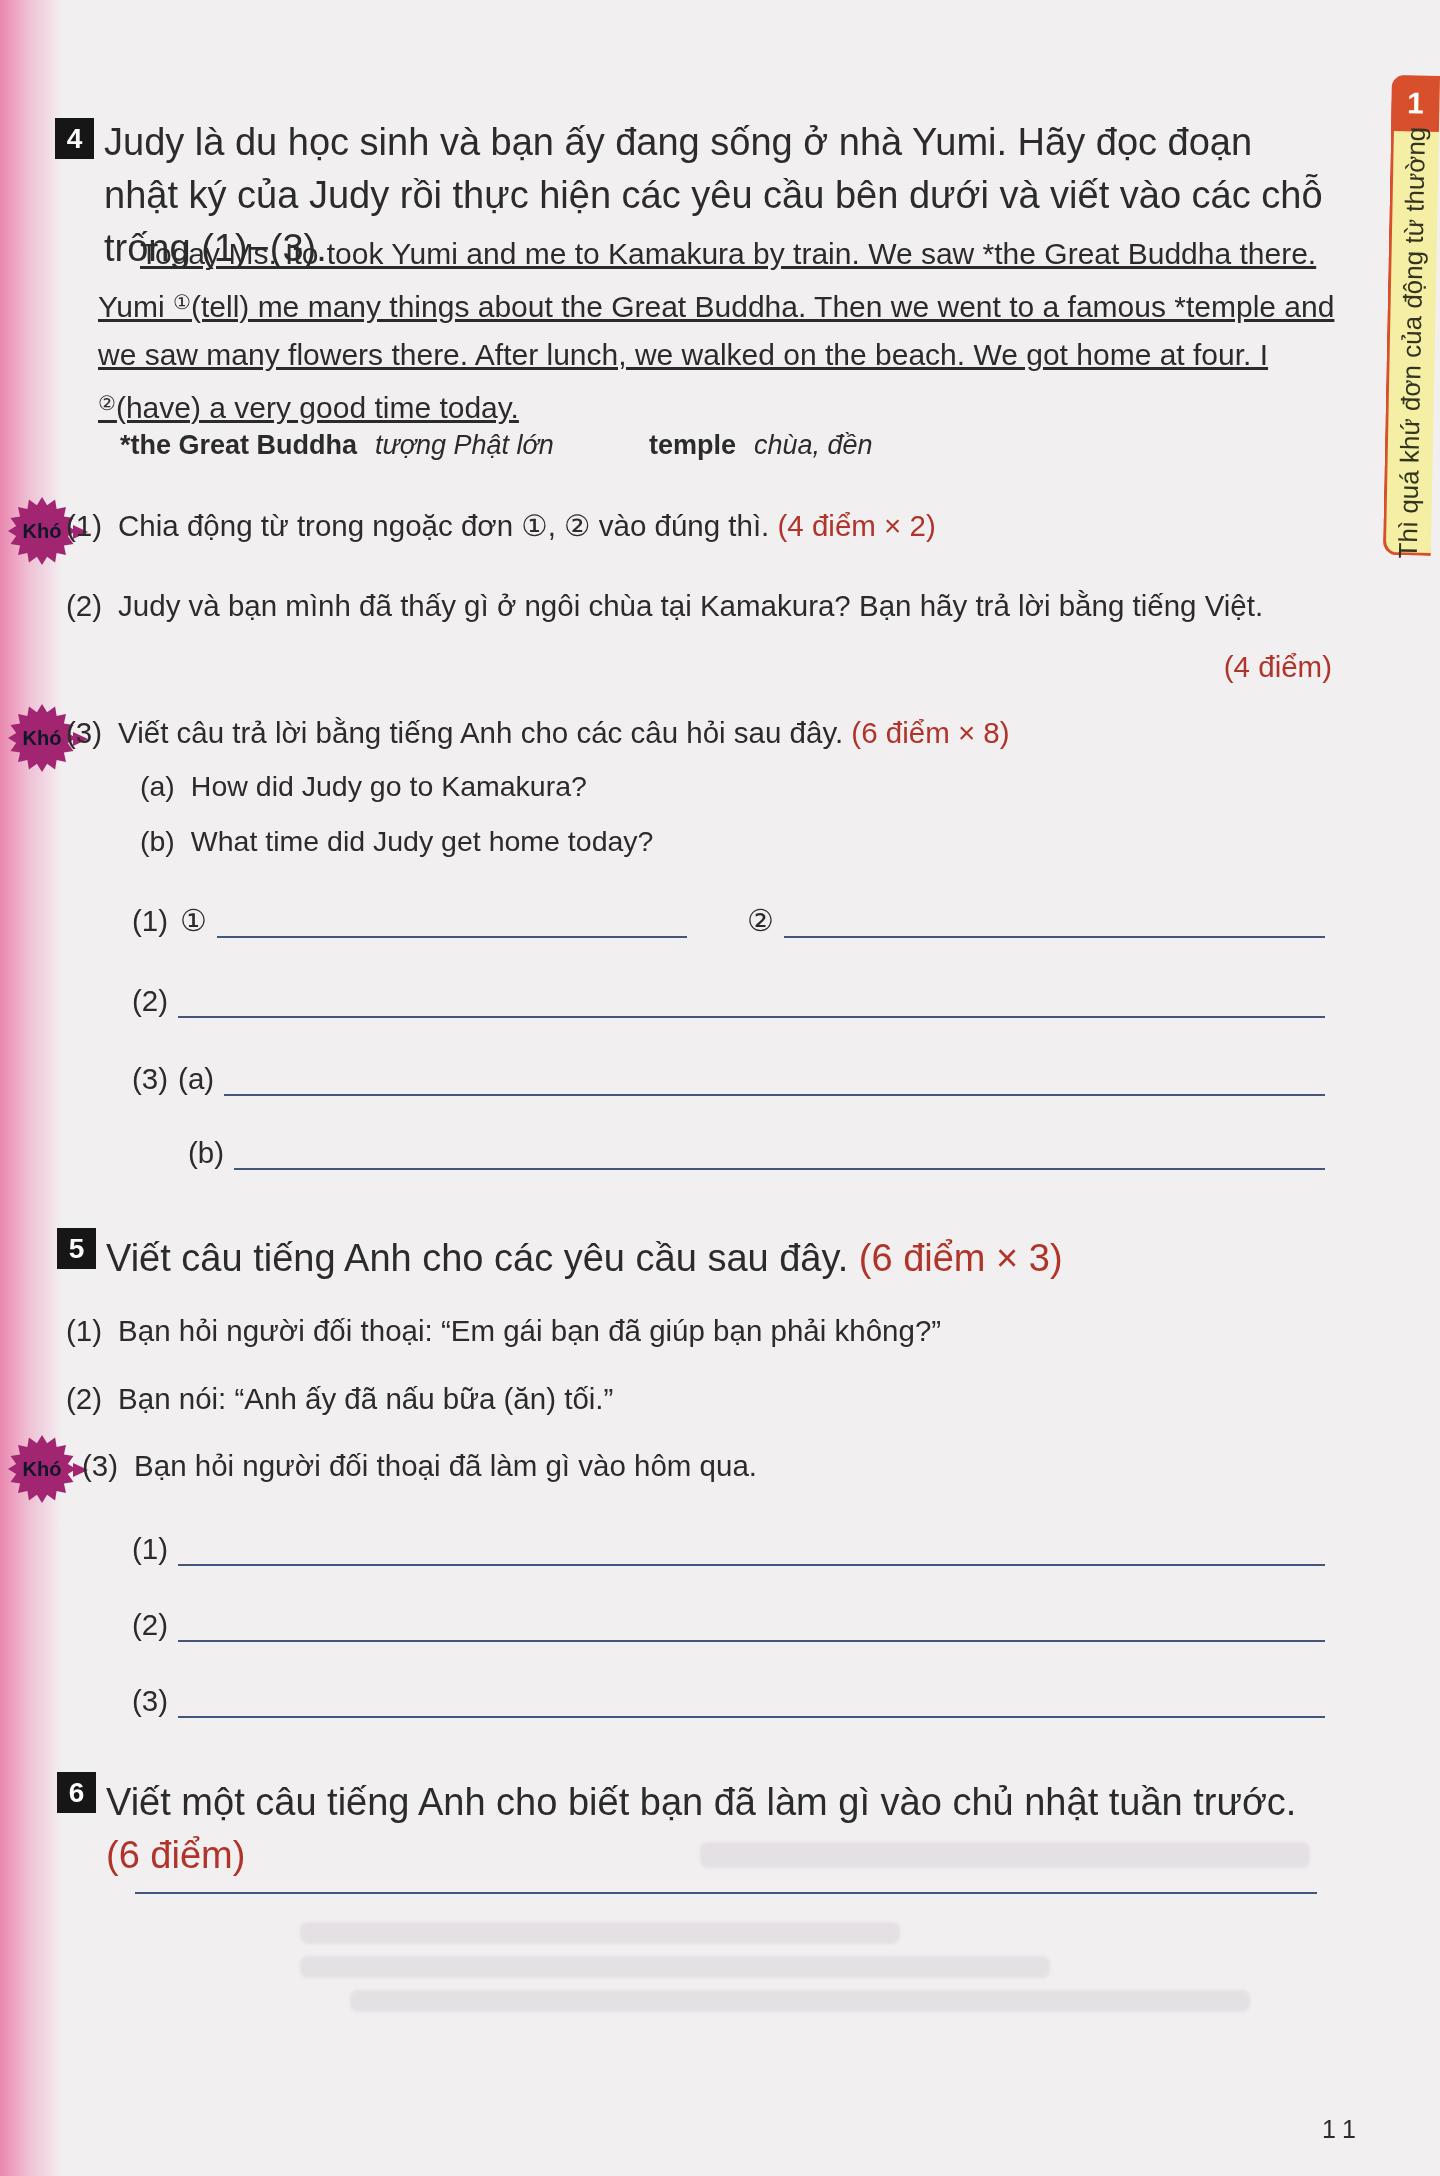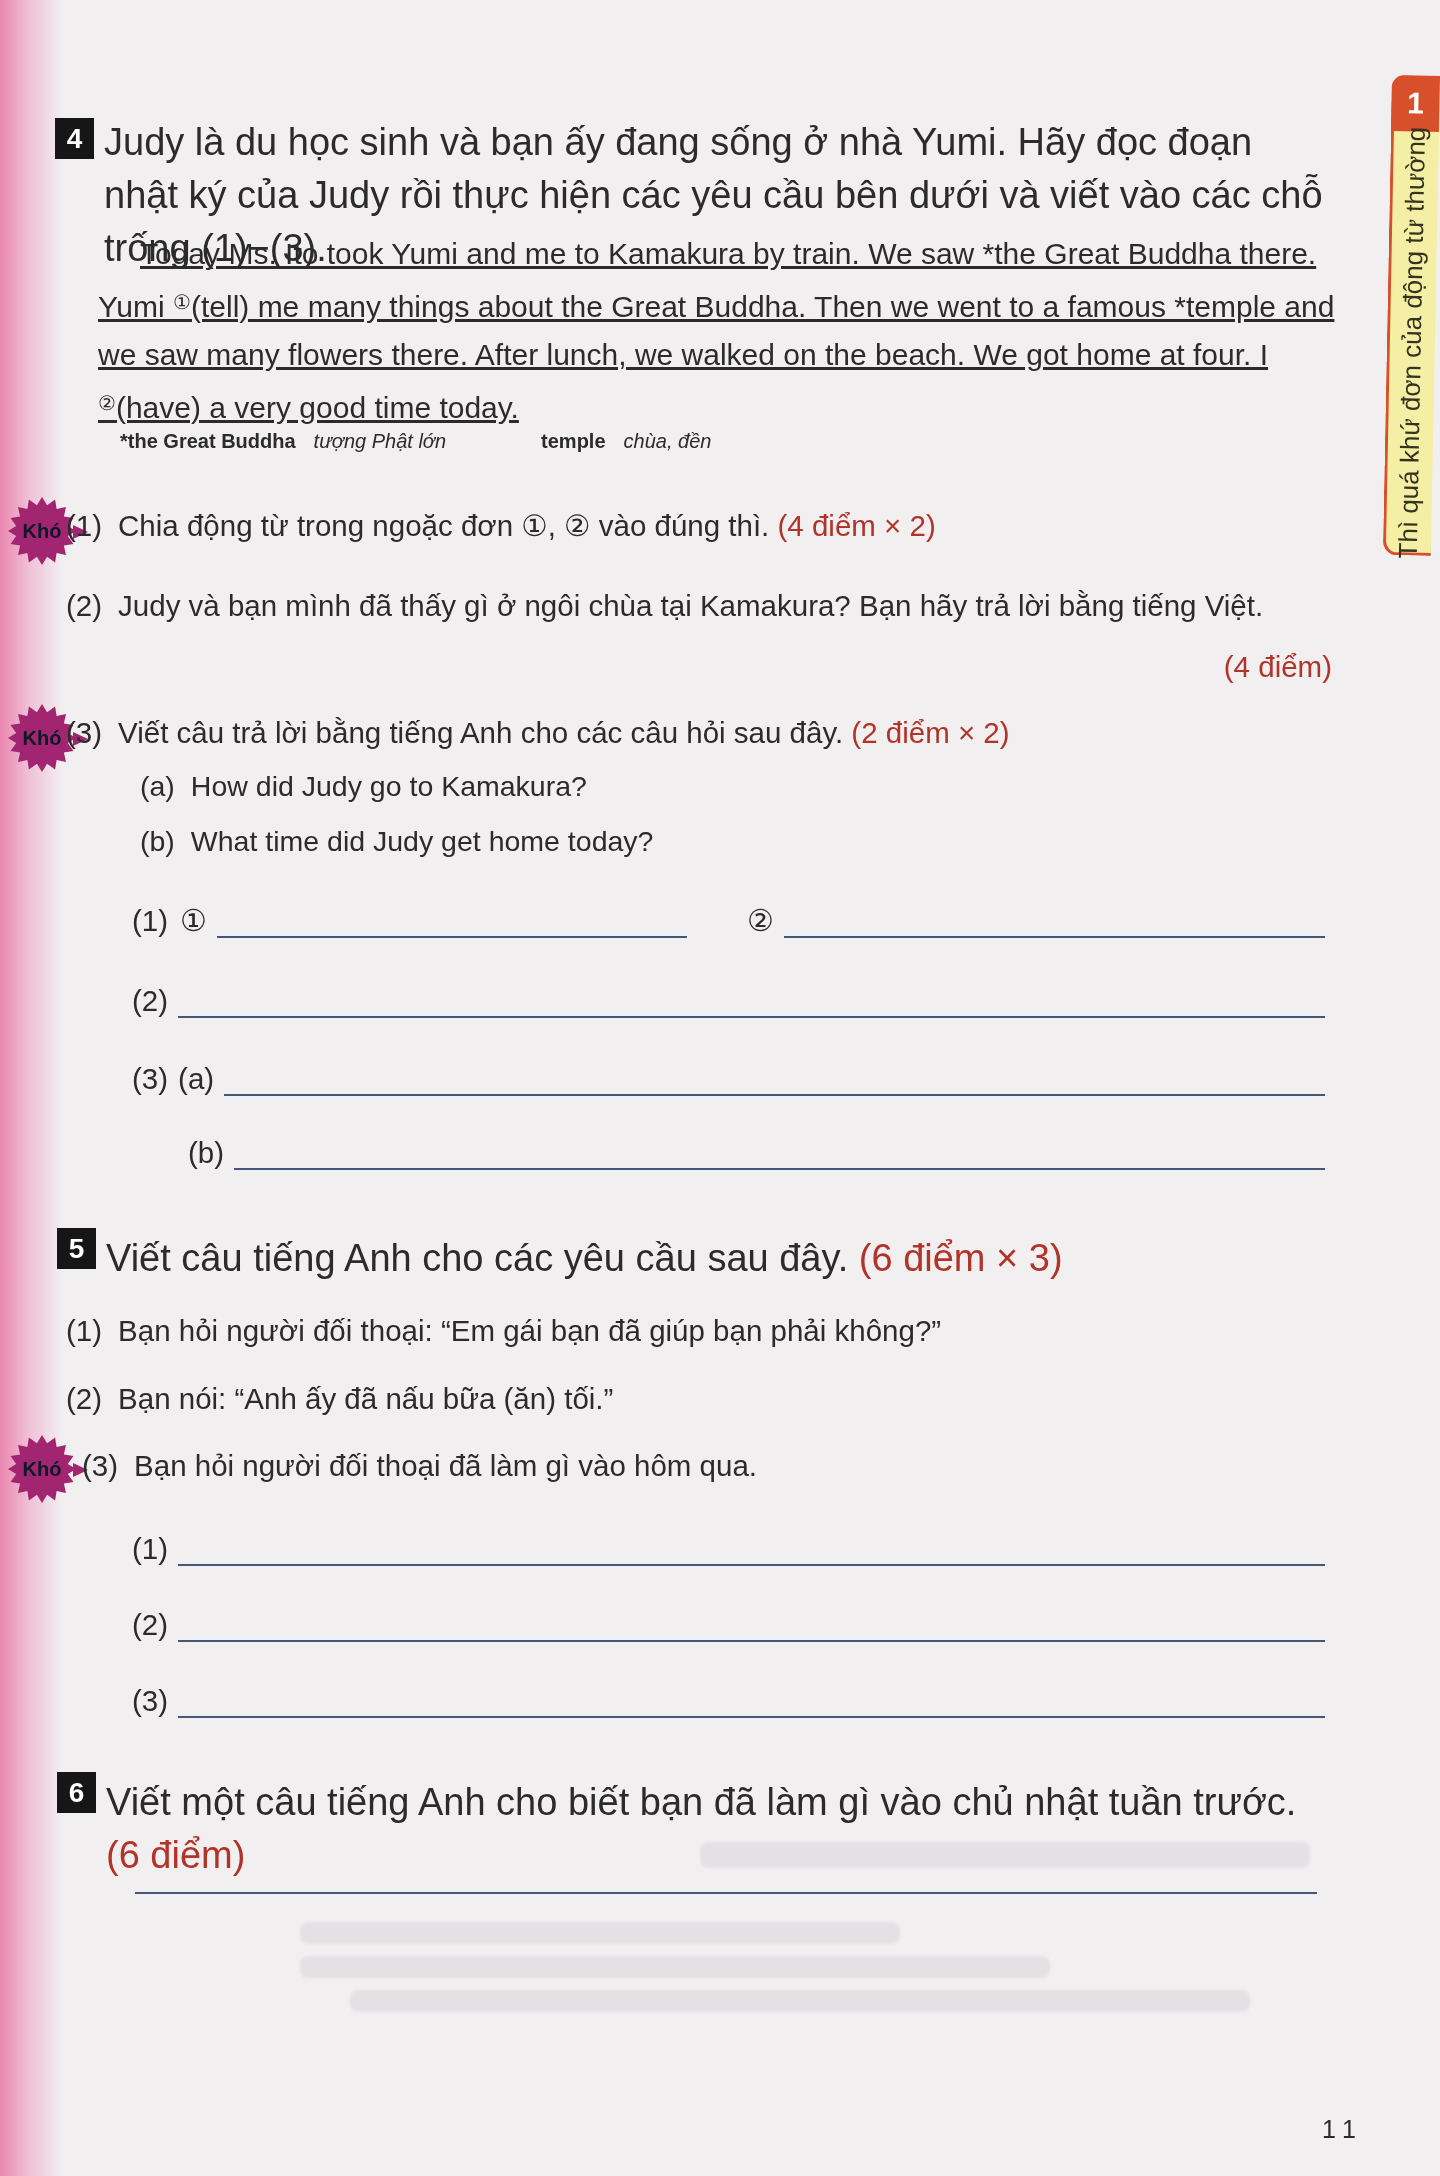--- a/index.html
+++ b/index.html
@@ -22,21 +22,21 @@
   
   .secnum{position:absolute; width:39px; height:41px; background:#161616; color:#fff;
     font-weight:bold; font-size:28px; display:flex; align-items:center; justify-content:center;}
   
   .qrow{position:absolute; font-size:29.5px; line-height:1.42; color:var(--ink);}
   .qlabel{margin-right:16px;}
   .points{color:var(--accent_red);margin-top:12px;}
   .sectitle{position:absolute; font-size:38px; line-height:1.4;}
   .passage{position:absolute; font-size:30px; line-height:48px; text-indent:42px;text-decoration:underline;}
   .csup{font-size:20px; vertical-align:8px;}
-  .vocab{position:absolute; font-size:20px;}
+  .vocab{position:absolute; font-size:27px;}
   .vterm{font-weight:bold; margin-right:18px;}
   .vmean{font-style:italic; margin-right:95px;}
   
   .kho-badge{position:absolute; width:68px; height:68px; color:var(--badge_magenta);}
   .kho-badge svg{position:absolute; inset:0; width:100%; height:100%;}
   .kho-badge .kho-text{position:absolute; inset:0; display:flex; align-items:center; justify-content:center;
     color:#0f172a; font-weight:bold; font-size:20px; z-index:1;}
   .kho-badge::after{content:""; position:absolute; right:-12px; top:28px; border-top:7px solid transparent;
     border-bottom:7px solid transparent; border-left:15px solid var(--badge_magenta);}
   
@@ -100,21 +100,21 @@
     <span class="points">(4 điểm)</span>
   </div>
 
   <div class="kho-badge" style="left:8px; top:704px;">
     <svg viewBox="0 0 40 40">
         <polygon fill="currentColor" points="40,20 35.2,23 38.5,27.7 32.9,28.6 34.1,34.1 28.6,32.9 27.7,38.5 23,35.2 20,40 17,35.2 12.3,38.5 11.4,32.9 5.9,34.1 7.1,28.6 1.5,27.7 4.8,23 0,20 4.8,17 1.5,12.3 7.1,11.4 5.9,5.9 11.4,7.1 12.3,1.5 17,4.8 20,0 23,4.8 27.7,1.5 28.6,7.1 34.1,5.9 32.9,11.4 38.5,12.3 35.2,17"></polygon>
       </svg>
     <span class="kho-text">Khó</span>
   </div>
   <div class="qrow" style="left:66px; top:712px; width:1266px;">
-    <span class="qlabel">(3)</span><span>Viết câu trả lời bằng tiếng Anh cho các câu hỏi sau đây.</span> <span class="points">(2 điểm × 2)</span>
+    <span class="qlabel">(3)</span><span>Viết câu trả lời bằng tiếng Anh cho các câu hỏi sau đây.</span> <span class="points">(6 điểm × 8)</span>
   </div>
   <div class="qrow" style="left:140px; top:766px; font-size:28.5px;">
     <span class="qlabel">(a)</span><span>How did Judy go to Kamakura?</span>
   </div>
   <div class="qrow" style="left:140px; top:821px; font-size:28.5px;">
     <span class="qlabel">(b)</span><span>What time did Judy get home today?</span>
   </div>
 
   <div class="arow" style="left:132px; top:900px; width:1193px;">
     <span class="alabel">(1)</span>

